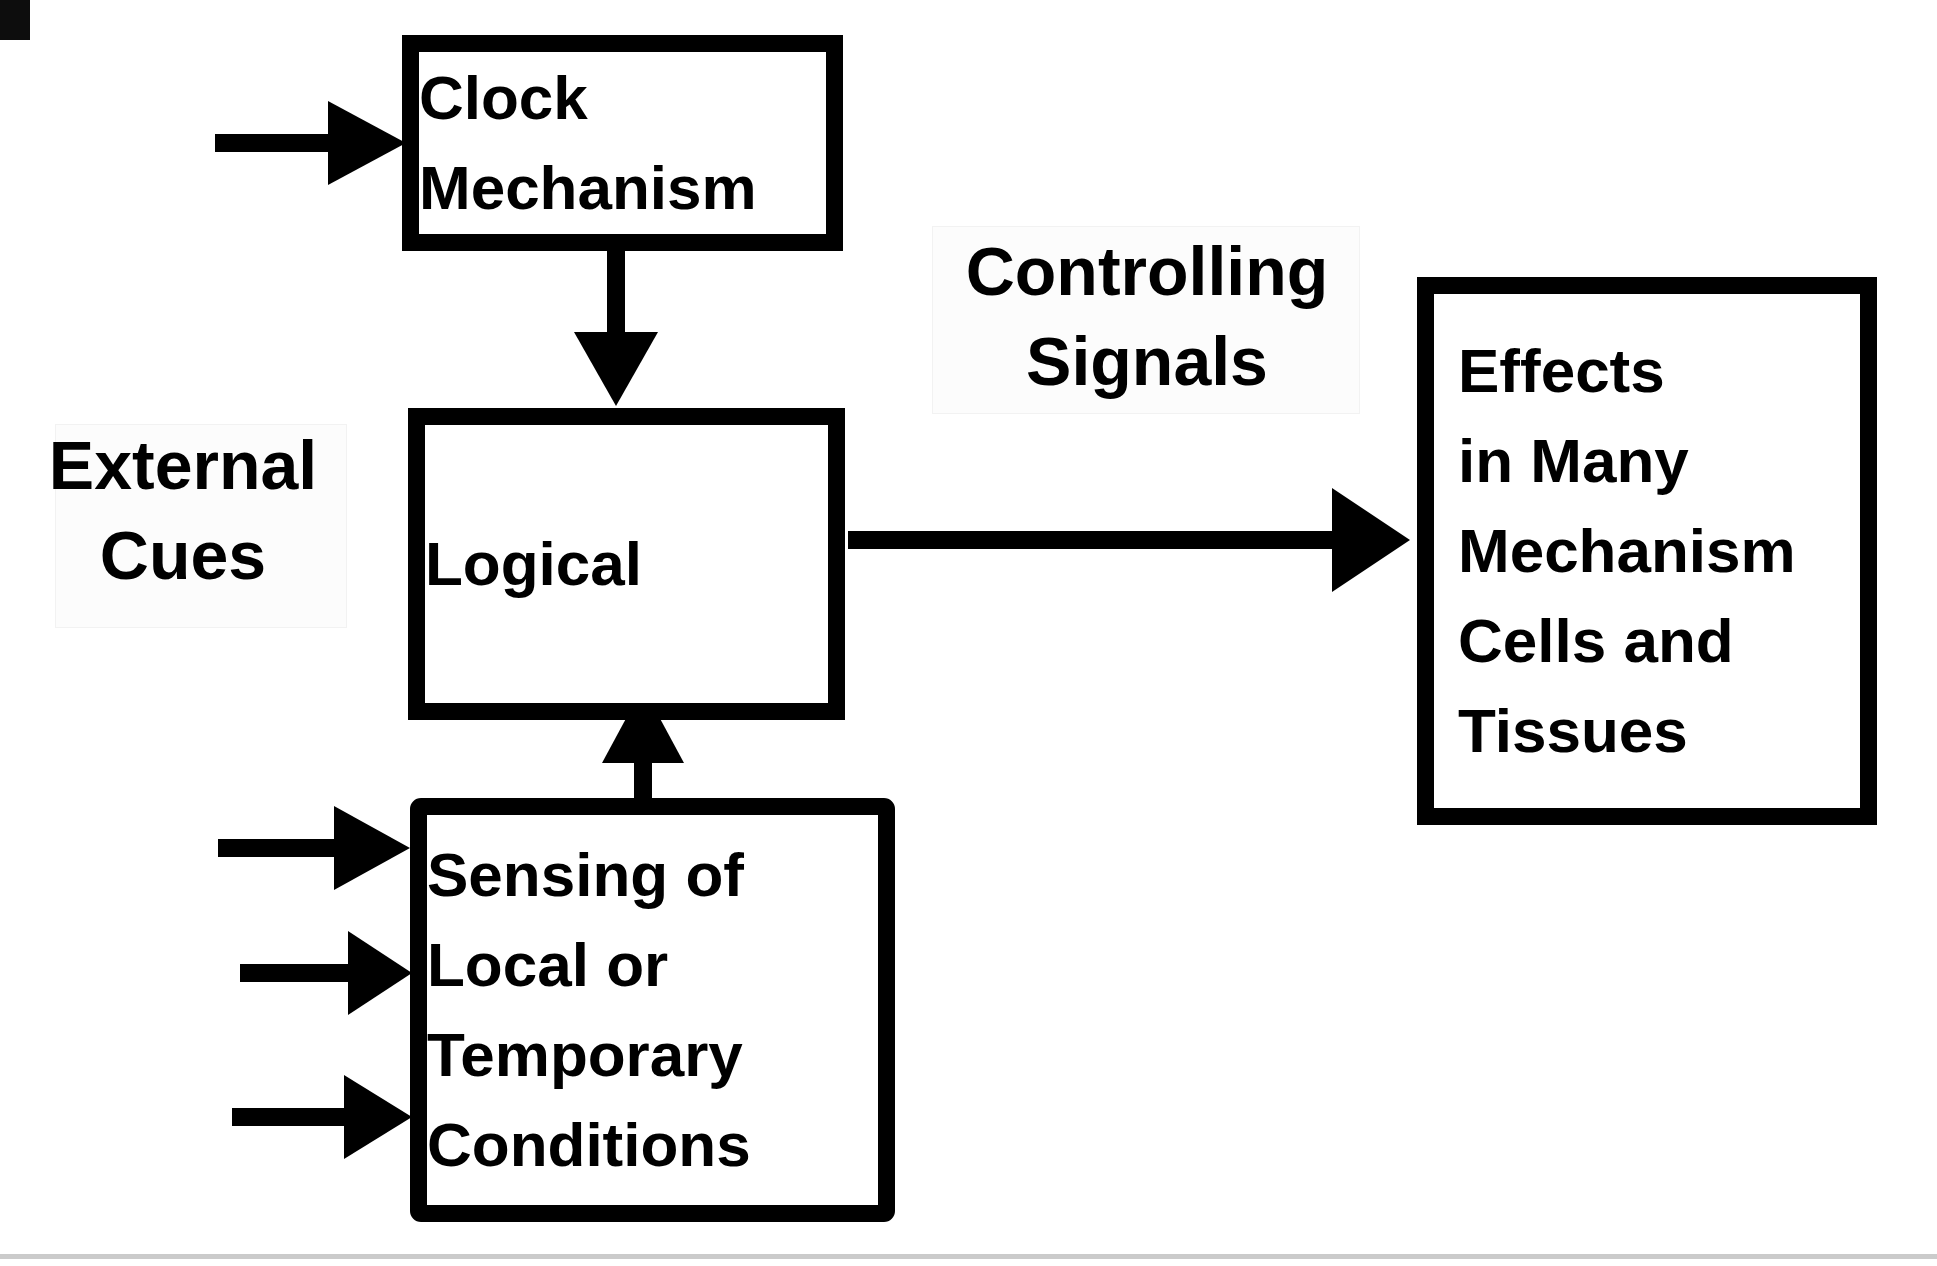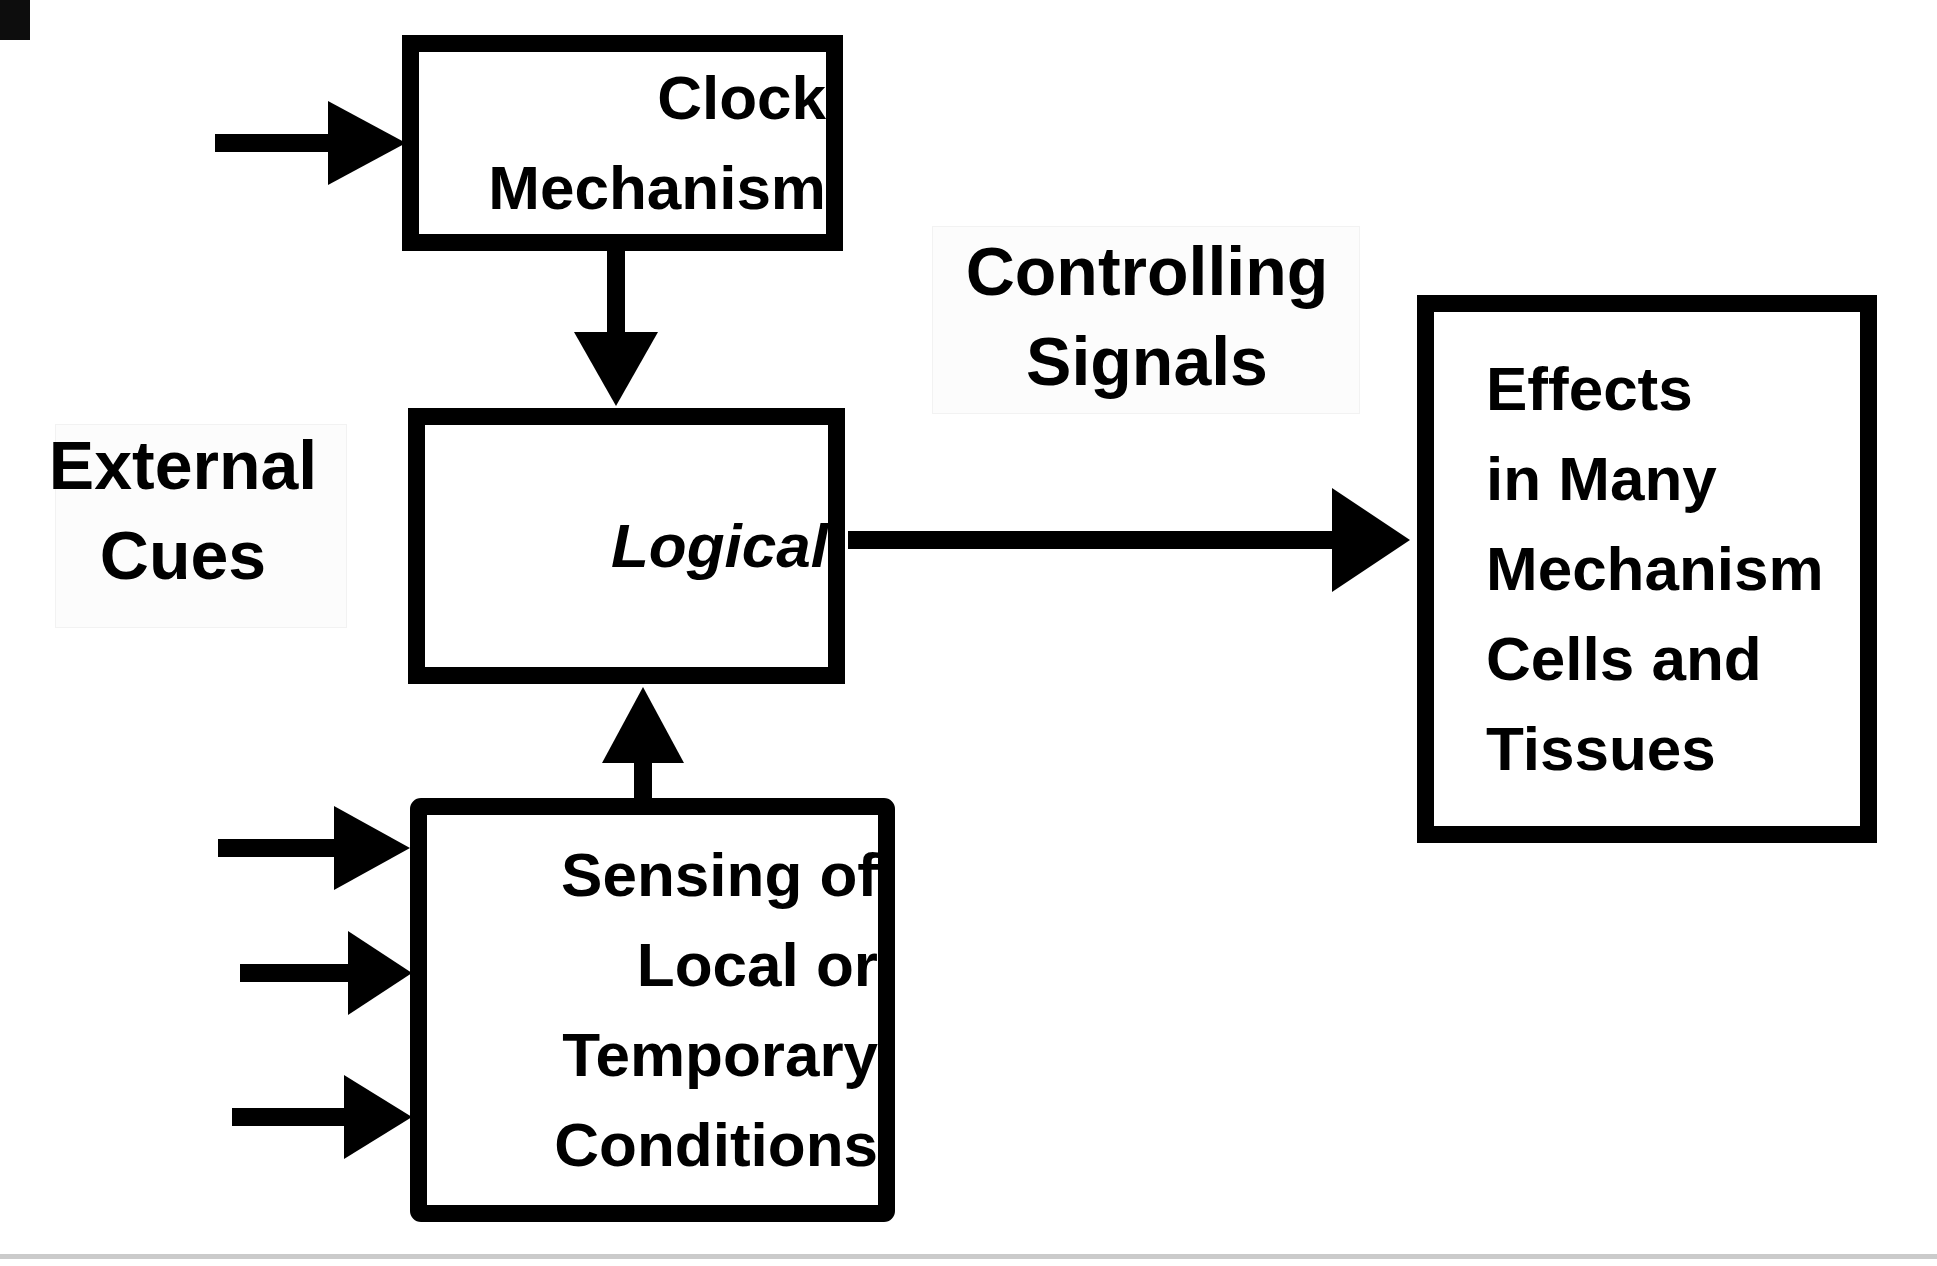--- a/index.html
+++ b/index.html
@@ -20,32 +20,32 @@
 
   
   .box {
     position: absolute;
     box-sizing: border-box;
     border: 17px solid #000000;
     background: #ffffff;
     display: flex;
     flex-direction: column;
     justify-content: center;
-    align-items: flex-end;
+    align-items: flex-start;
     text-align: center;
     font-size: 62px;
     line-height: 90px;
     white-space: nowrap;
   }
   #box-clock    { left: 402px;  top: 35px;  width: 441px; height: 216px; }
-  #box-logical  { left: 408px;  top: 408px; width: 437px; height: 276px; font-style: italic; }
+  #box-logical  { left: 408px;  top: 408px; width: 437px; height: 312px; }
   #box-sensing  { left: 410px;  top: 798px; width: 485px; height: 424px; border-radius: 11px; }
   #box-effects  {
-    left: 1417px; top: 295px; width: 460px; height: 548px;
-    align-items: flex-start; text-align: right; padding-left: 52px;
+    left: 1417px; top: 277px; width: 460px; height: 548px;
+    align-items: flex-start; text-align: right; padding-left: 24px;
   }
 
   
   .float-label {
     position: absolute;
     font-size: 68px;
     line-height: 90px;
     text-align: center;
     white-space: nowrap;
   }

